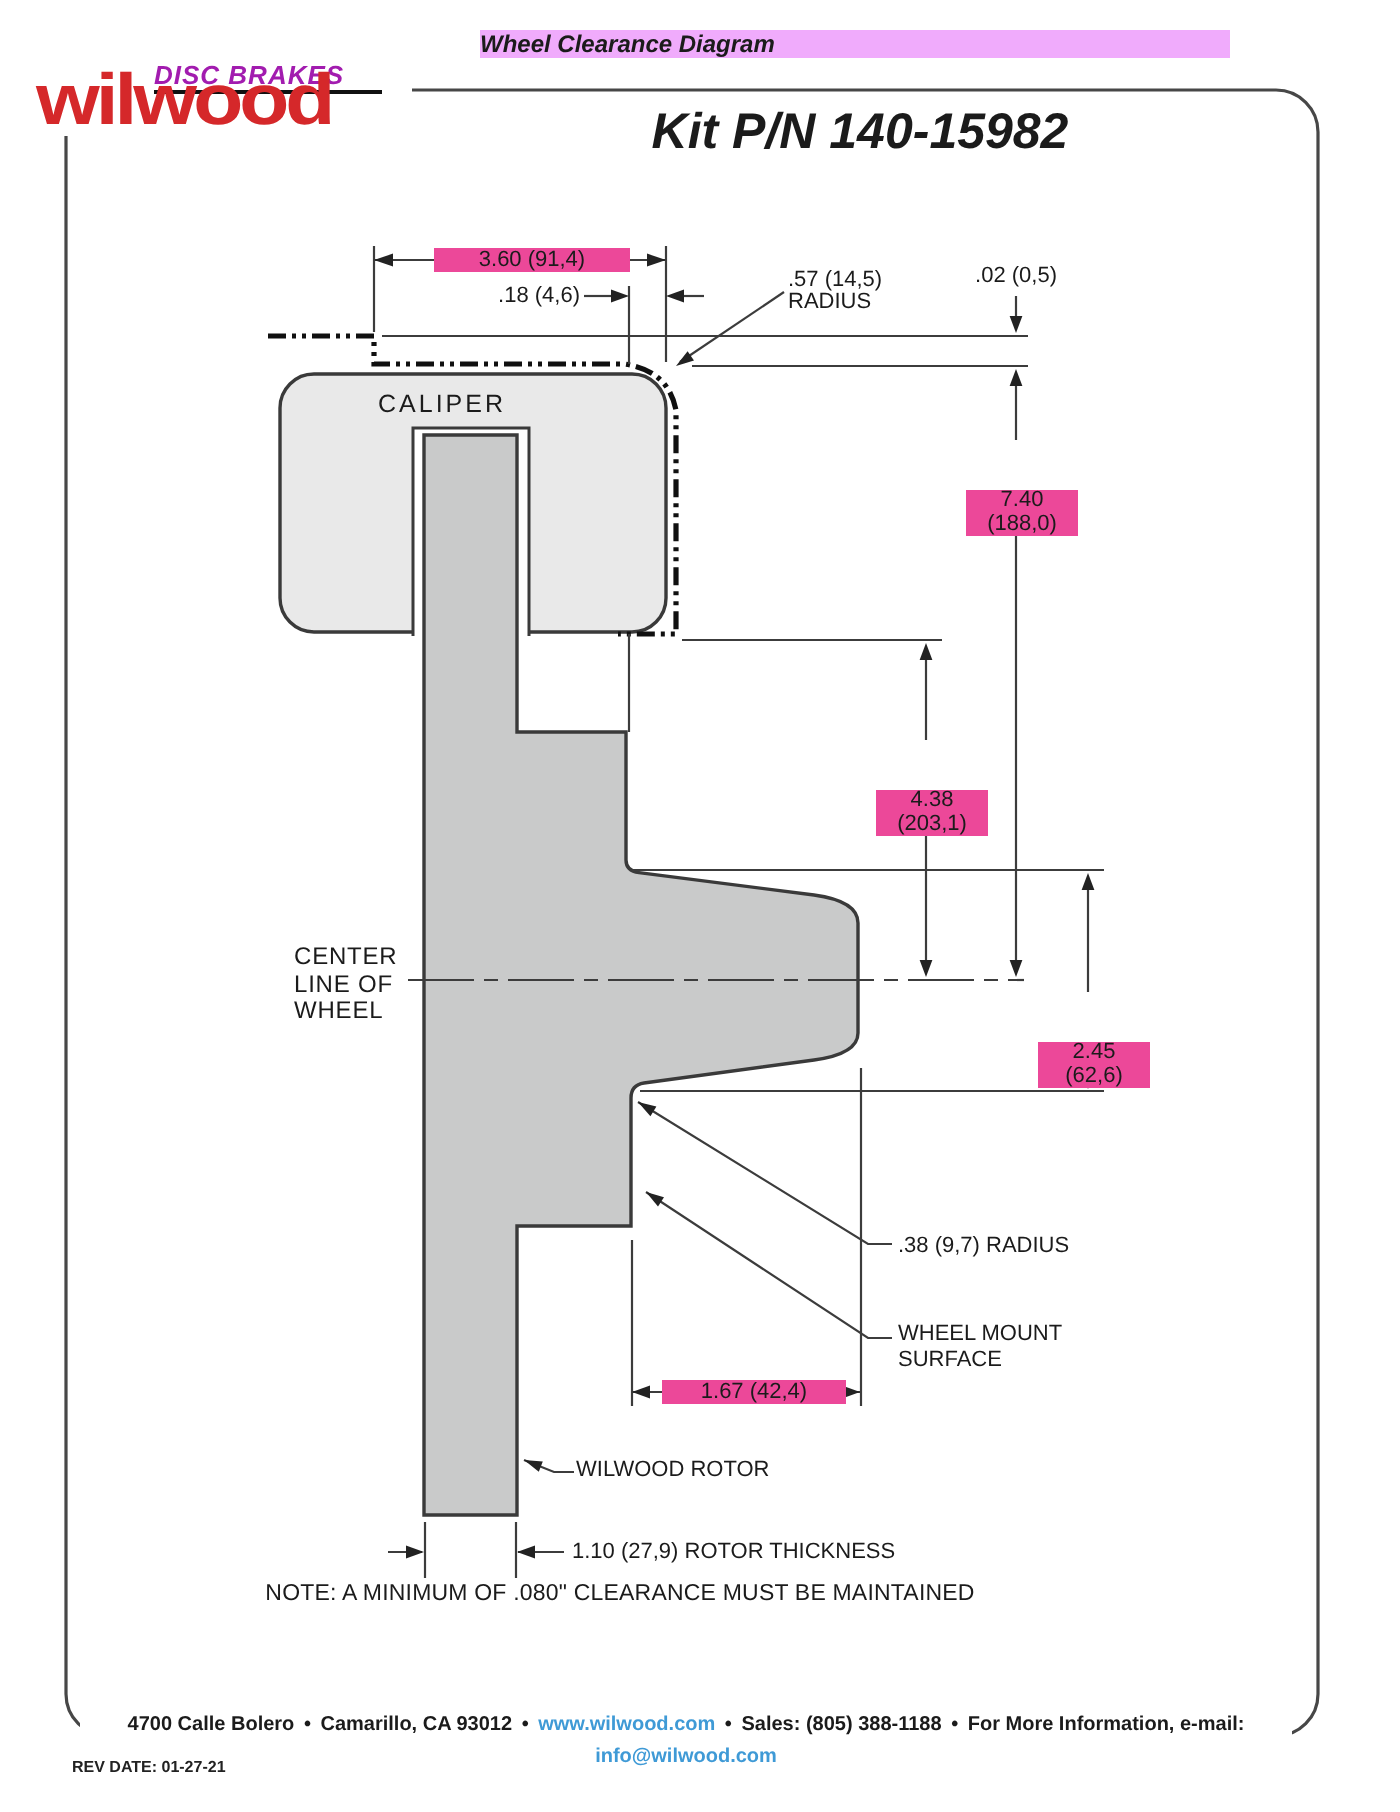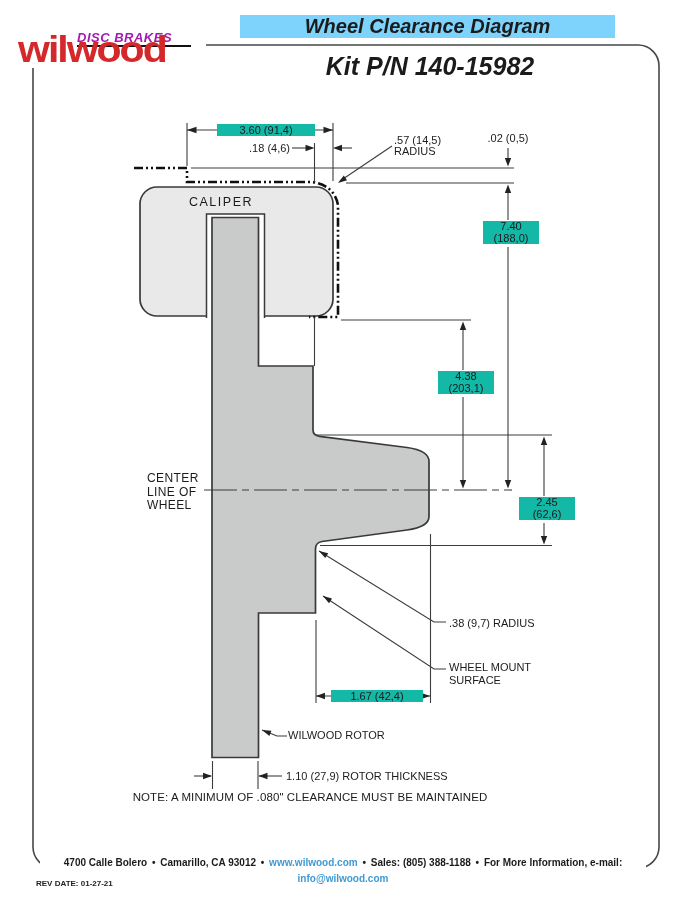--- a/index.html
+++ b/index.html
@@ -1,35 +1,35 @@
 <!DOCTYPE html>
 <html><head>
 <meta charset="utf-8">
 <style>
   html,body{margin:0;padding:0;background:#fff;}
   .page{position:relative;width:700px;height:906px;background:#fff;overflow:hidden;
         font-family:"Liberation Sans",sans-serif;color:#1b1b1b;}
   svg.canvas{position:absolute;left:0;top:0;z-index:1;}
   .txt{position:absolute;z-index:2;font-size:11px;line-height:12px;white-space:nowrap;}
-  .bg{background:#14b8a6;padding:0 3px;}
+  .bg{background:#ec4899;padding:0 3px;}
   .ctr{text-align:center;}
   .rt{text-align:right;}
   
   .logo{position:absolute;left:10px;top:8px;width:196px;height:60px;background:#fff;z-index:3;}
   .brand{position:absolute;left:8px;top:24px;font-weight:bold;font-size:41px;line-height:40px;
          letter-spacing:-2px;transform:scaleY(0.88);transform-origin:top left;}
   .tagline{position:absolute;left:67px;top:22px;font-weight:bold;font-style:italic;
            font-size:13px;letter-spacing:.5px;color:#a21caf;}
   .tagline-rule{position:absolute;left:67px;top:37px;width:114px;height:2px;background:#111;}
-  .title-main{position:absolute;left:240px;top:15px;width:375px;text-align:center;z-index:2;
-              font-size:20px;font-weight:bold;font-style:italic;background:#7dd3fc;}
+  .title-main{position:absolute;left:240px;top:15px;width:375px;text-align:left;z-index:2;
+              font-size:12px;font-weight:bold;font-style:italic;background:#f0abfc;}
   .title-kit{position:absolute;left:240px;top:52px;width:380px;text-align:center;z-index:2;
              font-size:25px;font-weight:bold;font-style:italic;}
   
-  .dim2{line-height:11.5px;}
+  .dim2{line-height:11.5px;margin-top:24px;}
   .cl3{line-height:13.5px;font-size:12px;letter-spacing:.4px;}
   .note{position:absolute;left:60px;top:791px;width:500px;text-align:center;z-index:2;
         font-size:11.5px;line-height:13.5px;letter-spacing:.1px;}
   
   .footer{position:absolute;left:40px;top:855px;width:606px;height:16px;line-height:16px;
           text-align:center;z-index:3;background:#fff;font-size:10px;font-weight:bold;}
   .footer .fb{margin:0 2px;}
   .footer a{text-decoration:none;}
   .rev{position:absolute;left:36px;top:879px;font-size:8px;font-weight:bold;z-index:2;color:#222;text-align:right;}
   

